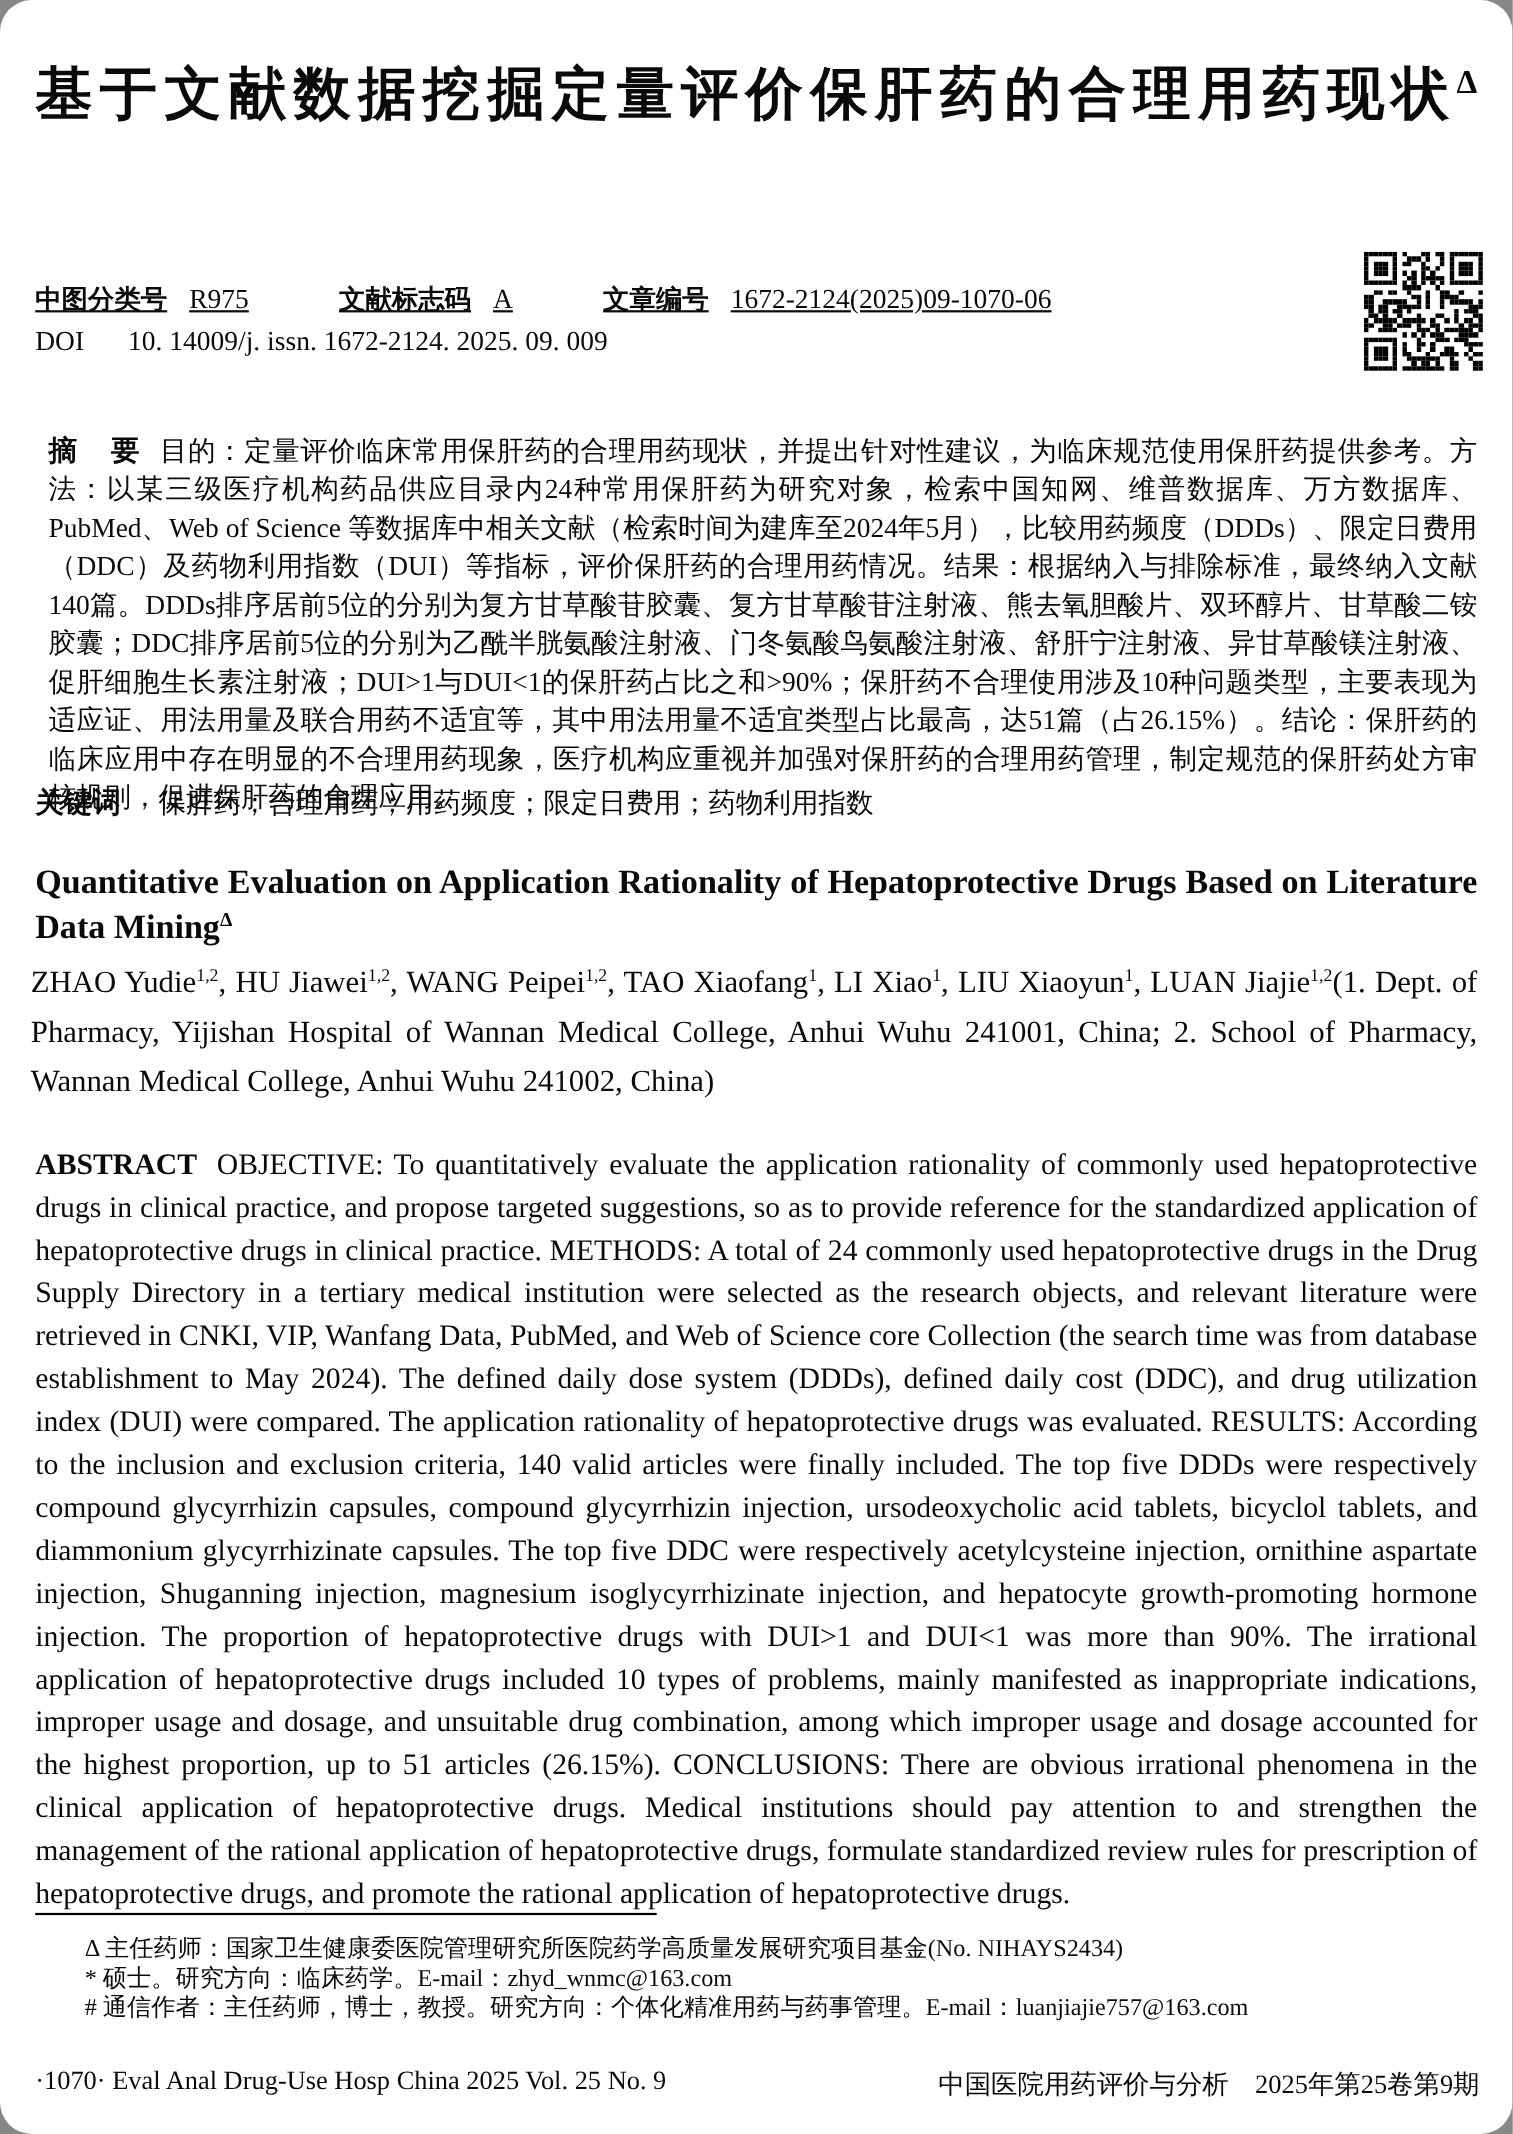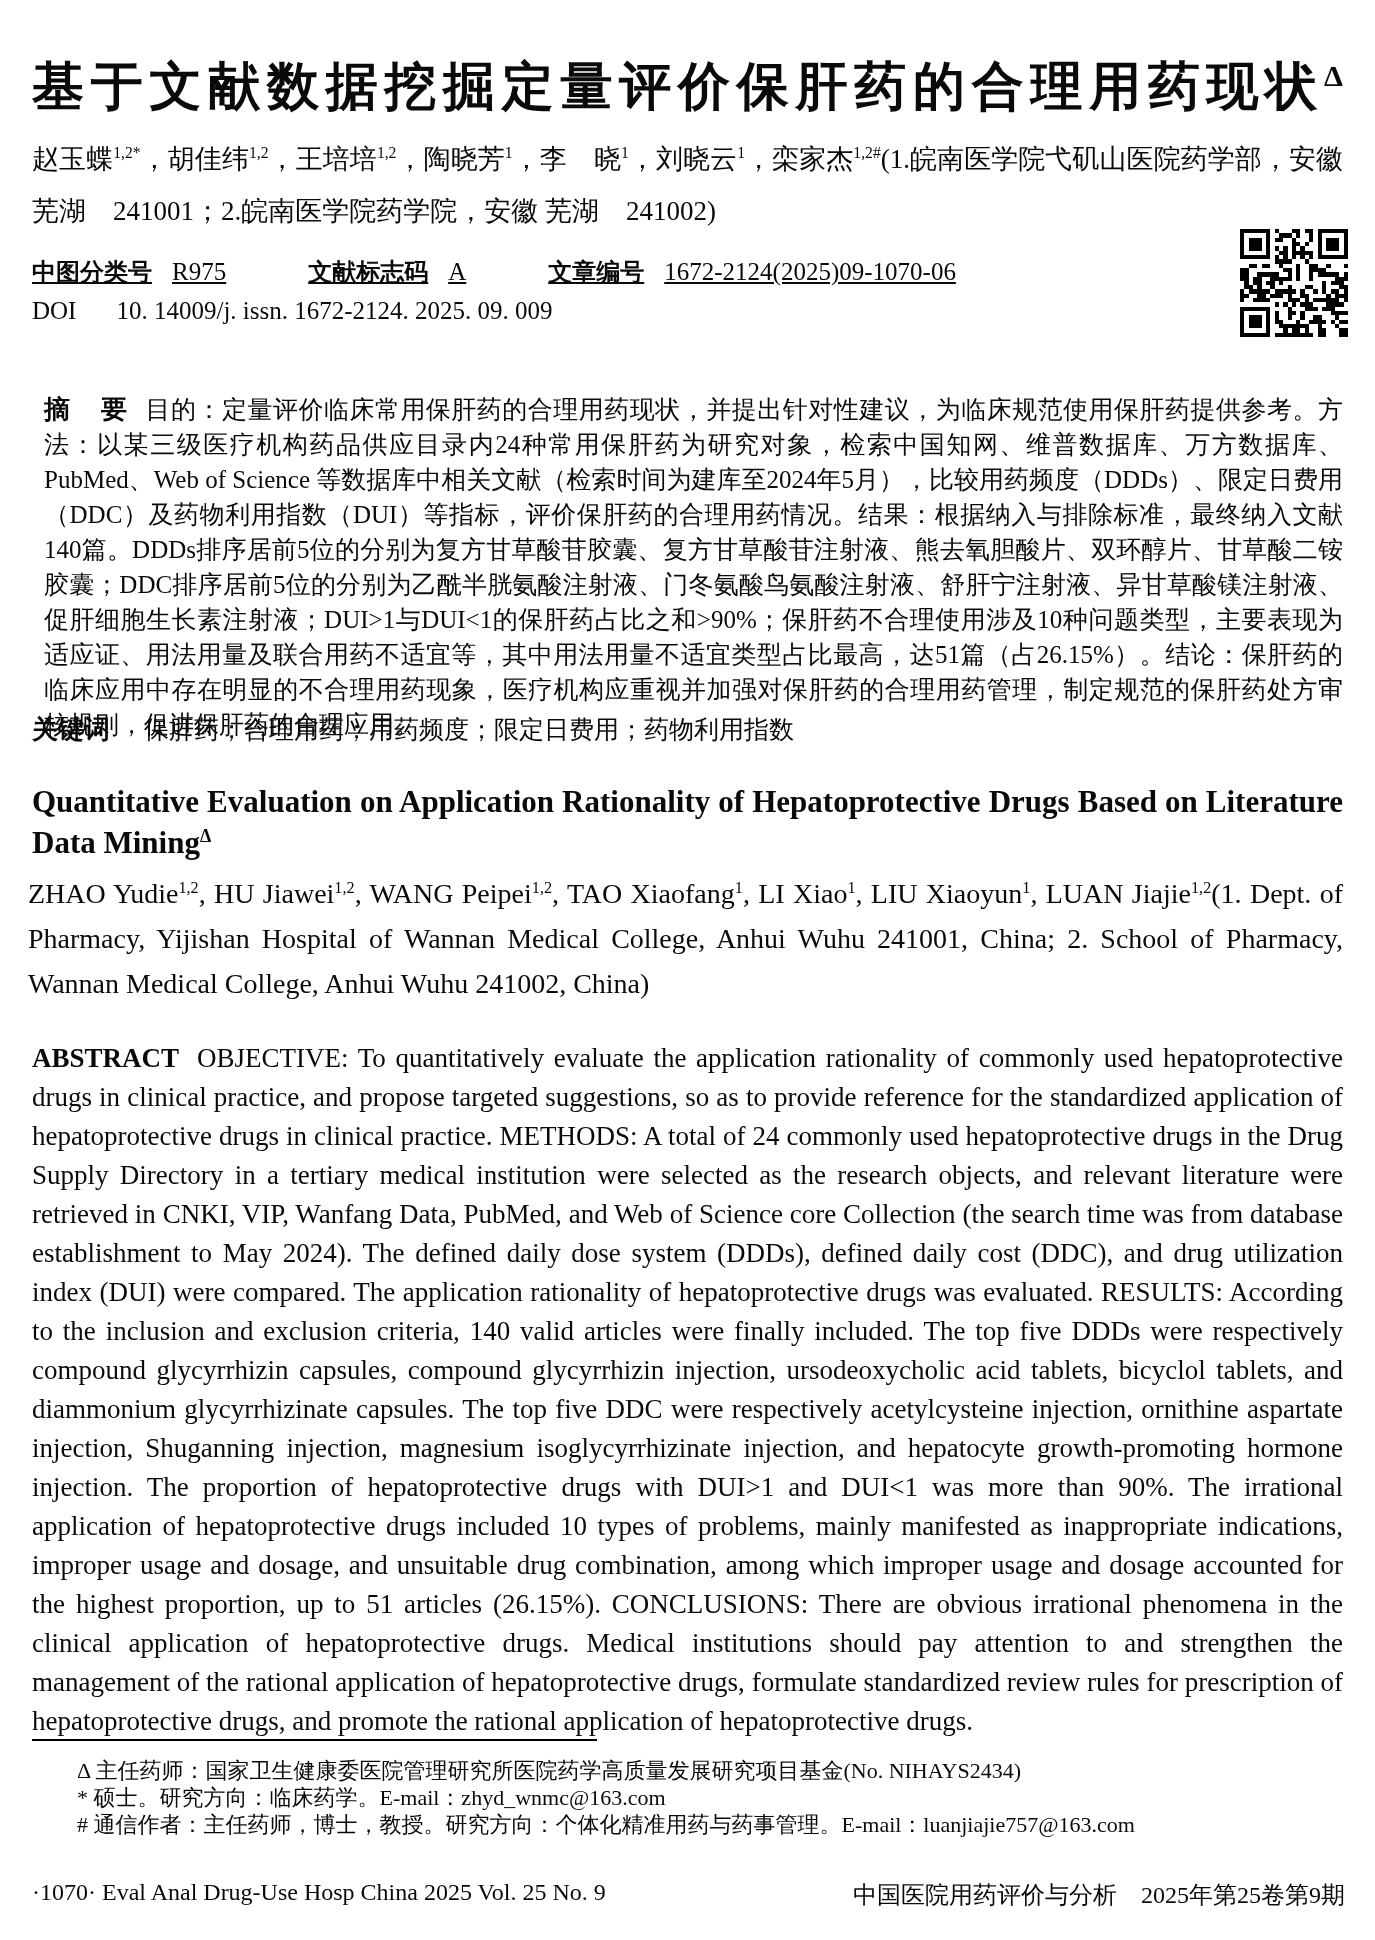--- a/index.html
+++ b/index.html
@@ -1,19 +1,20 @@
 <!DOCTYPE html>
 <html><head>
 <meta charset="utf-8">
 <style>
   html,body{margin:0;padding:0;background:#888;}
   .page{
     position:relative;width:1375px;height:1940px;background:#ffffff;
     margin:0 auto;color:#0a0a0a;font-family:"Liberation Serif",serif;
     overflow:hidden;
+    border-radius:29px;
   }
   sup{font-size:0.58em;vertical-align:super;line-height:0;}
   .heiti{font-family:"Liberation Sans",sans-serif;font-weight:bold;}
 
   .article-title{
     position:absolute;left:32px;right:32px;top:18px;
     font-weight:bold;font-size:52px;line-height:1.3;
     text-align:justify;text-align-last:justify;
     font-family:"Liberation Serif",serif;
   }
@@ -70,21 +71,20 @@
     display:flex;justify-content:space-between;font-size:24px;
   }
 </style>
 </head>
 <body>
 
 <div class="page">
 
   <h1 class="article-title"><span>基于文献数据挖掘定量评价保肝药的合理用药现状</span><sup>Δ</sup></h1>
 
-  <p class="authors-cn">赵玉蝶<sup>1,2*</sup>，胡佳纬<sup>1,2</sup>，王培培<sup>1,2</sup>，陶晓芳<sup>1</sup>，李　晓<sup>1</sup>，刘晓云<sup>1</sup>，栾家杰<sup>1,2#</sup>(1.皖南医学院弋矶山医院药学部，安徽 芜湖　241001；2.皖南医学院药学院，安徽 芜湖　241002)</p>
 
   <div class="meta-row">
     <span class="heiti meta-label">中图分类号</span><span class="meta-value">R975</span><span class="heiti meta-label">文献标志码</span><span class="meta-value">A</span><span class="heiti meta-label">文章编号</span><span class="meta-value">1672-2124(2025)09-1070-06</span>
   </div>
 
   <div class="doi-row">
     <span class="doi-label">DOI</span><span>10. 14009/j. issn. 1672-2124. 2025. 09. 009</span>
   </div>
 
   <div class="qr" id="qr">

